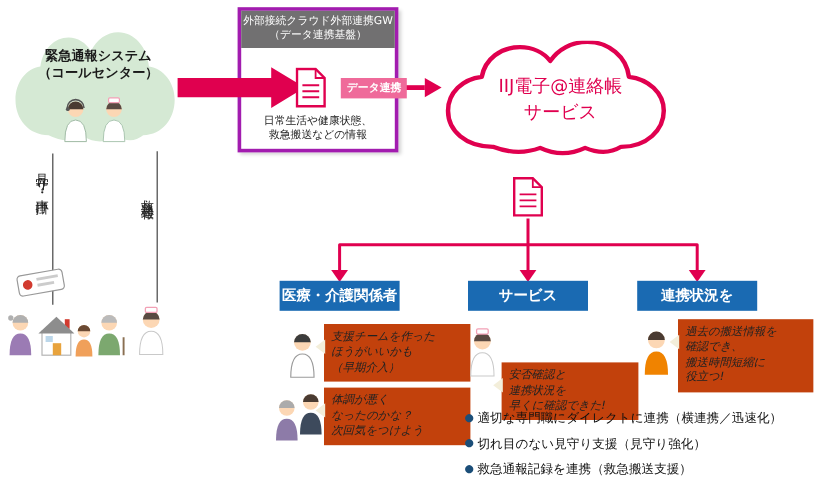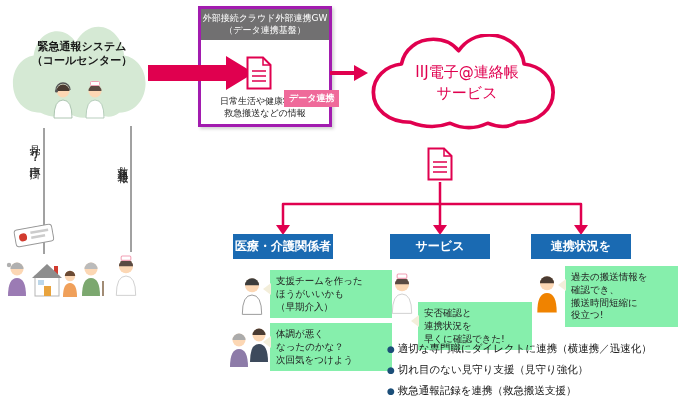--- a/index.html
+++ b/index.html
@@ -26,33 +26,33 @@
   .gatebox{left:198px;top:6px;width:128px;background:#fff;border:3px solid #a21caf;
            box-shadow:2px 2px 3px rgba(0,0,0,.18);}
   .gatebox-header{background:#717071;color:#fff;font-size:9px;text-align:center;
                   padding:4px 1px;line-height:1.3;}
   .gatebox-body{position:relative;height:84px;}
   .gatebox-note{position:absolute;bottom:5px;width:100%;text-align:center;
                 font-size:9px;color:#222;line-height:1.35;}
 
   
   .tag{left:284px;top:65px;background:#ef6a9a;color:#fff;font-size:9px;
-       font-weight:bold;padding:2px 5px;margin-top:25px;}
+       font-weight:bold;padding:2px 5px;}
 
   
   .red-cloud{left:364px;top:34px;width:206px;height:106px;}
   .red-cloud-title{position:absolute;top:28px;width:100%;text-align:center;
                    font-size:15px;font-weight:normal;color:#e0004f;line-height:1.4;}
 
   
   .bluebox{top:234px;width:100px;height:25px;background:#1a6ab2;color:#fff;
            font-weight:bold;font-size:12px;text-align:center;line-height:25px;}
 
   
-  .bubble{background:#86efac;padding:5px 6px;font-size:9.5px;line-height:1.35;color:#222;}
+  .bubble{background:#c2410c;padding:5px 6px;font-size:9.5px;line-height:1.35;color:#222;font-style:italic;}
   .bubble::before{content:"";position:absolute;left:-7px;top:13px;width:0;height:0;
                   border:6px solid transparent;border-right:8px solid #f3eeda;border-left:0;}
 
   
   .benefits{left:387px;top:342px;}
   .benefit-row{display:flex;align-items:flex-start;margin-bottom:7px;
                font-size:10.5px;color:#111;}
   .benefit-bullet{color:#1b4e78;margin-right:3px;font-size:9px;line-height:14px;}
 
   svg{display:block;}

